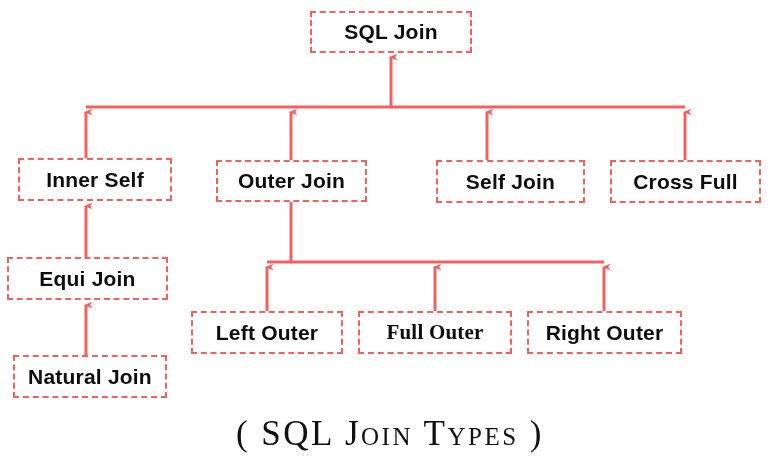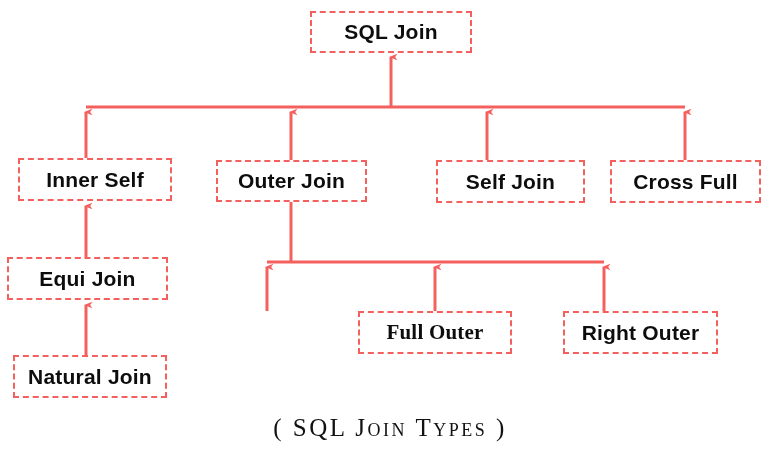--- a/index.html
+++ b/index.html
@@ -39,21 +39,21 @@
     z-index: 2;
   }
   .caption {
     position: absolute;
     left: 0;
     top: 414px;
     width: 780px;
     text-align: center;
     font-family: "Liberation Serif", serif;
     font-variant: small-caps;
-    font-size: 25px;
+    font-size: 35px;
     letter-spacing: 2.5px;
     color: #111111;
     white-space: nowrap;
   }
 </style>
 </head>
 <body>
 
 <div id="canvas">
 
@@ -91,22 +91,23 @@
   <div class="node" style="left:18px; top:158px; width:154px; height:43px;">Inner Self</div>
 
   <div class="node" style="left:216px; top:160px; width:151px; height:42px;">Outer Join</div>
 
   <div class="node" style="left:413px; top:160px; width:149px; height:43px;margin-left:23px;">Self Join</div>
 
   <div class="node" style="left:610px; top:160px; width:151px; height:43px;">Cross Full</div>
 
   <div class="node" style="left:7px; top:257px; width:161px; height:43px;">Equi Join</div>
 
+  <div class="node" style="left:191px; top:311px; width:152px; height:43px;">Left Outer</div>
 
   <div class="node" style="left:358px; top:311px; width:154px; height:43px;font-family:Liberation Serif, serif;">Full Outer</div>
 
-  <div class="node" style="left:527px; top:311px; width:155px; height:43px;margin-left:36px;">Right Outer</div>
+  <div class="node" style="left:527px; top:311px; width:155px; height:43px;">Right Outer</div>
 
   <div class="node" style="left:13px; top:355px; width:154px; height:43px;">Natural Join</div>
 
   <div class="caption">( SQL Join Types )</div>
 
 </div>
 
 </body></html>

